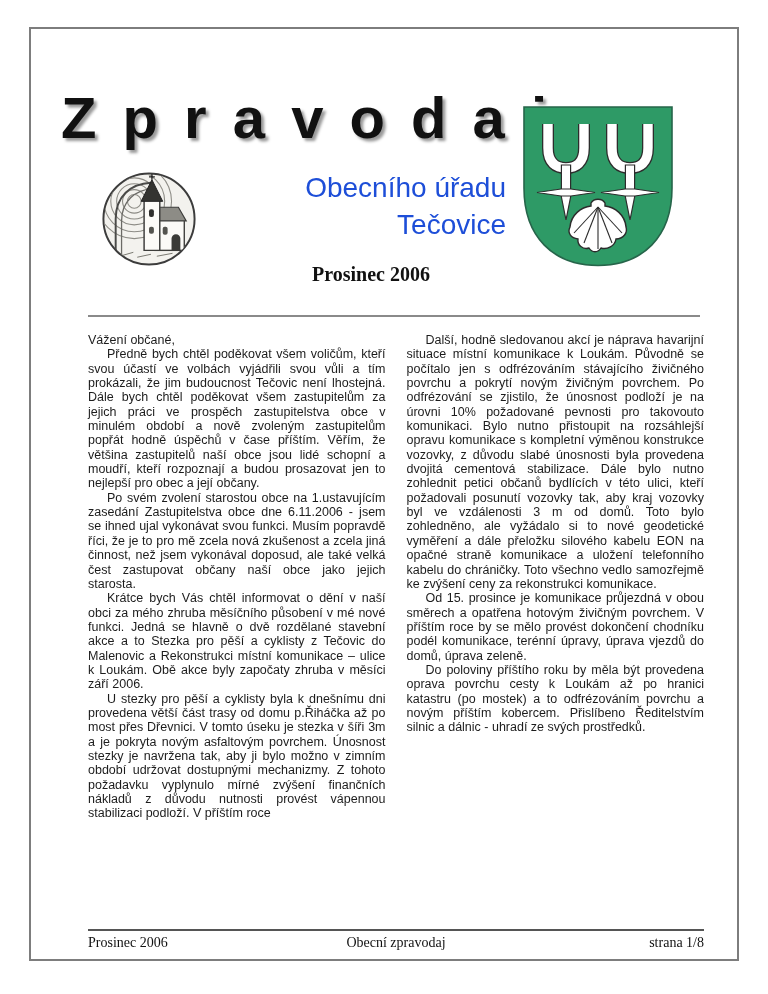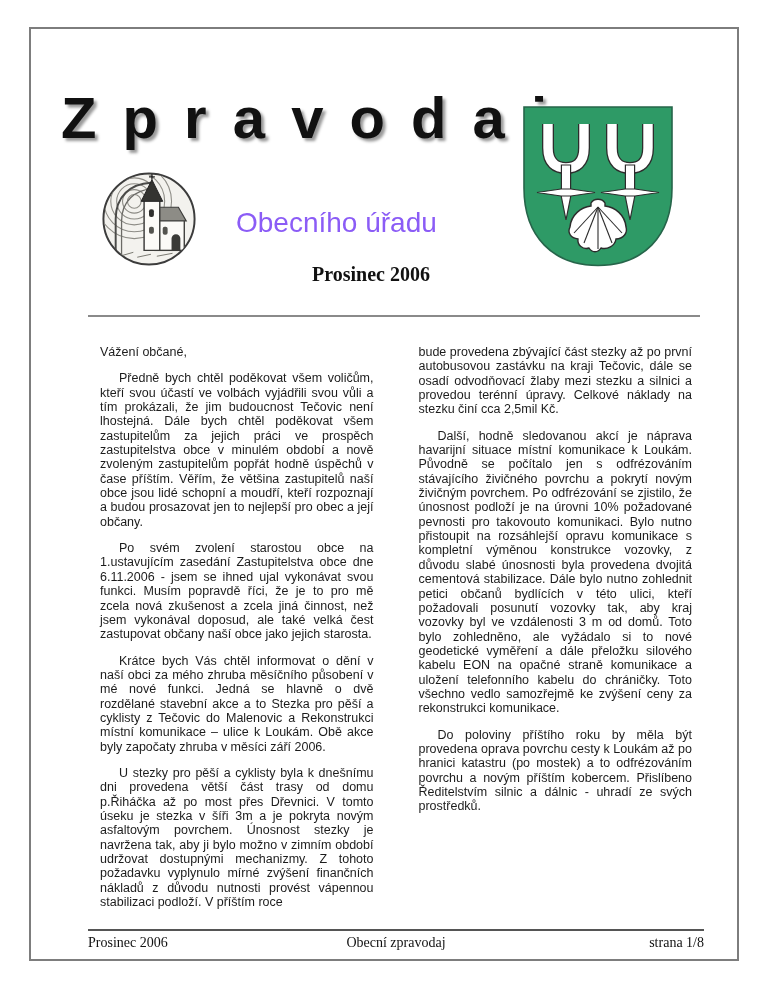--- a/index.html
+++ b/index.html
@@ -6,33 +6,33 @@
   .canvas{position:relative;width:768px;height:994px;background:#ffffff;overflow:hidden;
           font-family:"Liberation Sans","DejaVu Sans",sans-serif;color:#1a1a1a;}
   .page{position:absolute;left:29px;top:27px;width:706px;height:930px;
         border:2px solid #7d7d7d;background:#ffffff;}
 
   
   .masthead-title{position:absolute;left:30px;top:55px;width:450px;text-align:center;
         font-size:58px;font-weight:bold;letter-spacing:5px;color:#111;
         text-shadow:3px 3px 3px #9a9a9a;white-space:nowrap;}
   .logo-wrap{position:absolute;left:69px;top:141px;width:98px;height:98px;}
-  .subtitle{position:absolute;left:205px;top:140px;width:270px;text-align:left;
-        font-size:28px;line-height:37px;color:#8b5cf6;margin-top:35px;}
+  .subtitle{position:absolute;left:205px;top:140px;width:270px;text-align:right;
+        font-size:28px;line-height:37px;color:#1d4ed8;}
   .issue-date{position:absolute;left:205px;top:234px;width:270px;text-align:center;
         font-family:"Liberation Serif","DejaVu Serif",serif;
         font-size:20px;font-weight:bold;color:#111;}
   .emblem-wrap{position:absolute;left:490px;top:75px;width:154px;height:166px;}
   .head-rule{position:absolute;left:57px;top:286px;width:612px;height:0;
         border-top:2px solid #8a8a8a;}
 
   
   .cols{position:absolute;left:57px;top:304px;width:616px;display:flex;gap:21px;}
   .col{flex:1;font-size:12.5px;line-height:14.35px;text-align:justify;color:#1c1c1c;}
-  .col p{margin:12px;}
+  .col p{margin:0;}
   .col p.ind{text-indent:19px;}
 
   
   .footer{position:absolute;left:57px;bottom:8px;width:616px;
         border-top:2px solid #555;padding-top:4px;
         font-family:"Liberation Serif","DejaVu Serif",serif;font-size:14px;color:#111;
         display:flex;justify-content:space-between;align-items:baseline;}
   .footer .c{position:absolute;left:0;right:0;text-align:center;}
   .footer-left,.footer-right{position:relative;z-index:1;background:transparent;}
 </style>
@@ -84,20 +84,21 @@
               <line x1="38" y1="89" x2="52" y2="86"></line>
             <line x1="58" y1="88" x2="74" y2="85"></line>
               <line x1="70" y1="92" x2="84" y2="88"></line>
           </g>
         </g>
       </svg>
     </div>
 
     <div class="subtitle">
       <div>Obecního úřadu</div>
+      <div>Tečovice</div>
     </div>
 
     <div class="issue-date">Prosinec 2006</div>
 
     <div class="emblem-wrap">
       <svg width="154" height="166" viewBox="0 0 154 166">
 
         <path d="M3,3 H151 V84 C151,133 121.5,161.5 77,161.5 C32.5,161.5 3,133 3,84 Z" fill="#2e9a66" stroke="#26654a" stroke-width="1.6"></path>
         <defs>
           <g id="fork">
@@ -134,22 +135,22 @@
 
     <div class="cols">
       <div class="col">
         <p>Vážení občané,</p>
         <p class="ind">Předně bych chtěl poděkovat všem voličům, kteří svou účastí ve volbách vyjádřili svou vůli a tím prokázali, že jim budoucnost Tečovic není lhostejná. Dále bych chtěl poděkovat všem zastupitelům za jejich práci ve prospěch zastupitelstva obce v minulém období a nově zvoleným zastupitelům popřát hodně úspěchů v čase příštím. Věřím, že většina zastupitelů naší obce jsou lidé schopní a moudří, kteří rozpoznají a budou prosazovat jen to nejlepší pro obec a její občany.</p>
         <p class="ind">Po svém zvolení starostou obce na 1.ustavujícím zasedání Zastupitelstva obce dne 6.11.2006 - jsem se ihned ujal vykonávat svou funkci. Musím popravdě říci, že je to pro mě zcela nová zkušenost a zcela jiná činnost, než jsem vykonával doposud, ale také velká čest zastupovat občany naší obce jako jejich starosta.</p>
         <p class="ind">Krátce bych Vás chtěl informovat o dění v naší obci za mého zhruba měsíčního působení v mé nové funkci. Jedná se hlavně o dvě rozdělané stavební akce a to Stezka pro pěší a cyklisty z Tečovic do Malenovic a Rekonstrukci místní komunikace – ulice k Loukám. Obě akce byly započaty zhruba v měsíci září 2006.</p>
         <p class="ind">U stezky pro pěší a cyklisty byla k dnešnímu dni provedena větší část trasy od domu p.Řiháčka až po most přes Dřevnici. V tomto úseku je stezka v šíři 3m a je pokryta novým asfaltovým povrchem. Únosnost stezky je navržena tak, aby ji bylo možno v zimním období udržovat dostupnými mechanizmy. Z tohoto požadavku vyplynulo mírné zvýšení finančních nákladů z důvodu nutnosti provést vápennou stabilizaci podloží. V příštím roce</p>
       </div>
       <div class="col">
-        <p>bude provedena zbývající část stezky až po první autobusovou zastávku na kraji Tečovic, dále se osadí odvodňovací žlaby mezi stezku a silnici a provedou terénní úpravy. Celkové náklady na stezku činí cca 2,5mil Kč.</p>
         <p class="ind">Další, hodně sledovanou akcí je náprava havarijní situace místní komunikace k Loukám. Původně se počítalo jen s odfrézováním stávajícího živičného povrchu a pokrytí novým živičným povrchem. Po odfrézování se zjistilo, že únosnost podloží je na úrovni 10% požadované pevnosti pro takovouto komunikaci. Bylo nutno přistoupit na rozsáhlejší opravu komunikace s kompletní výměnou konstrukce vozovky, z důvodu slabé únosnosti byla provedena dvojitá cementová stabilizace. Dále bylo nutno zohlednit petici občanů bydlících v této ulici, kteří požadovali posunutí vozovky tak, aby kraj vozovky byl ve vzdálenosti 3 m od domů. Toto bylo zohledněno, ale vyžádalo si to nové geodetické vyměření a dále přeložku silového kabelu EON na opačné straně komunikace a uložení telefonního kabelu do chráničky. Toto všechno vedlo samozřejmě ke zvýšení ceny za rekonstrukci komunikace.</p>
+        <p class="ind">Od 15. prosince je komunikace průjezdná v obou směrech a opatřena hotovým živičným povrchem. V příštím roce by se mělo provést dokončení chodníku podél komunikace, terénní úpravy, úprava vjezdů do domů, úprava zeleně.</p>
         <p class="ind">Do poloviny příštího roku by měla být provedena oprava povrchu cesty k Loukám až po hranici katastru (po mostek) a to odfrézováním povrchu a novým příštím kobercem. Přislíbeno Ředitelstvím silnic a dálnic - uhradí ze svých prostředků.</p>
       </div>
     </div>
 
     <div class="footer">
       <span class="c">Obecní zpravodaj</span>
       <span class="footer-left">Prosinec 2006</span>
       <span class="footer-right">strana 1/8</span>
     </div>
 

